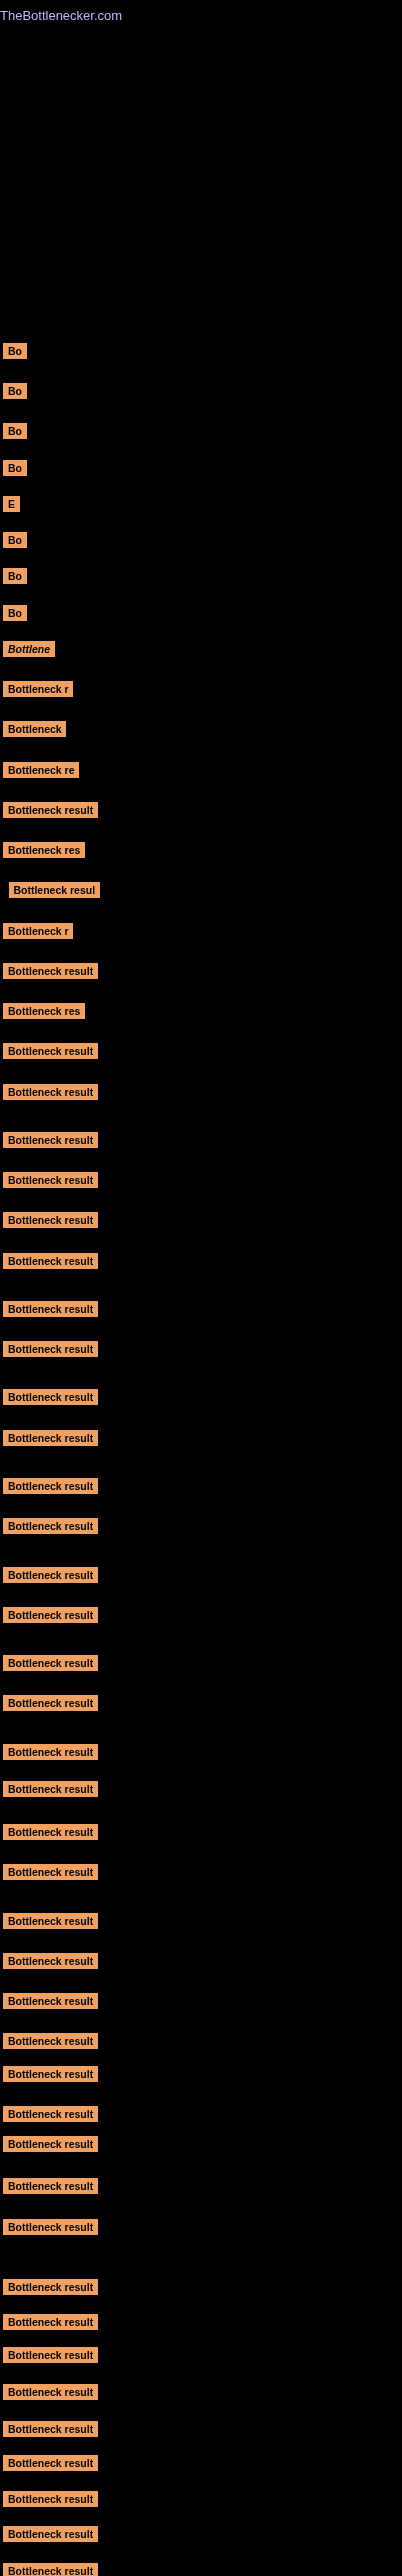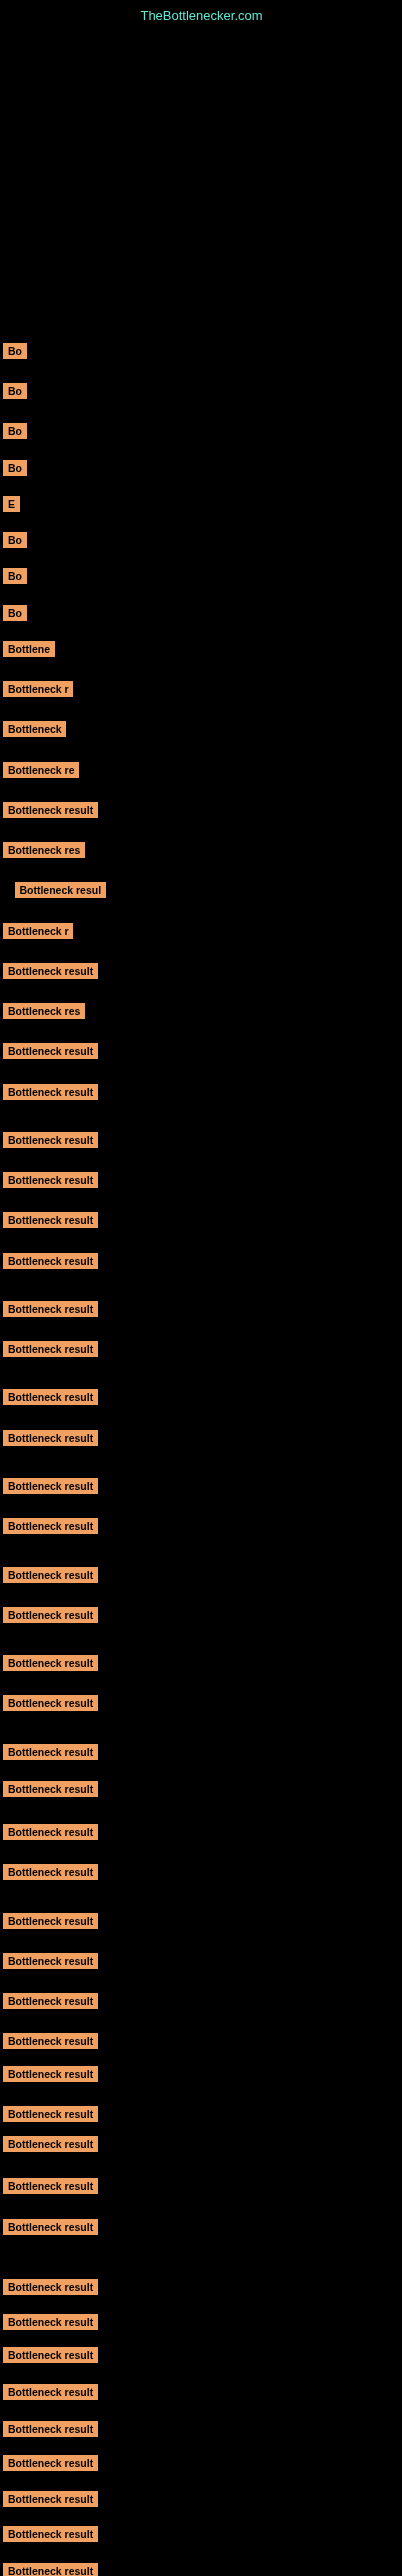--- a/index.html
+++ b/index.html
@@ -6,23 +6,22 @@
     body {
       background-color: #000;
       width: 403px;
       min-height: 2576px;
       font-family: Arial, sans-serif;
       position: relative;
       overflow-x: hidden;
     }
 
     .site-title {
-      color: #5eead4;
+      color: #c4b5fd;
       font-size: 13px;
-      text-align: center;
       padding: 8px 0 4px 0;
     }
 
     .bottleneck-item {
       display: inline-block;
       background-color: #f0a060;
       color: #000;
       font-size: 10.5px;
       font-weight: bold;
       padding: 2.4px 4.8px;
@@ -49,27 +48,27 @@
 
 <div class="items-container" style="height:2576px;">
 <div class="item-wrapper" style="top: 314px; left: 1.6px;"><span class="bottleneck-item" style="max-width: 31px;">Bo</span></div>
     <div class="item-wrapper" style="top: 354px; left: 1.6px;"><span class="bottleneck-item" style="max-width: 31px;">Bo</span></div>
     <div class="item-wrapper" style="top: 394px; left: 1.6px;"><span class="bottleneck-item" style="max-width: 31px;">Bo</span></div>
     <div class="item-wrapper" style="top: 431px; left: 1.6px;"><span class="bottleneck-item" style="max-width: 31px;">Bo</span></div>
     <div class="item-wrapper" style="top: 467px; left: 1.6px;"><span class="bottleneck-item" style="max-width: 21px;">E</span></div>
     <div class="item-wrapper" style="top: 503px; left: 1.6px;"><span class="bottleneck-item" style="max-width: 31px;">Bo</span></div>
     <div class="item-wrapper" style="top: 539px; left: 1.6px;"><span class="bottleneck-item" style="max-width: 31px;">Bo</span></div>
     <div class="item-wrapper" style="top: 576px; left: 1.6px;"><span class="bottleneck-item" style="max-width: 31px;">Bo</span></div>
-    <div class="item-wrapper" style="top: 612px; left: 1.6px;"><span class="bottleneck-item" style="max-width: 58px;">Bottlene</span></div>
+    <div class="item-wrapper" style="top: 612px; left: 1.6px;"><span class="bottleneck-item" style="max-width: 58px; font-style: italic;">Bottlene</span></div>
     <div class="item-wrapper" style="top: 652px; left: 1.6px;"><span class="bottleneck-item" style="max-width: 76px;">Bottleneck r</span></div>
     <div class="item-wrapper" style="top: 692px; left: 1.6px;"><span class="bottleneck-item" style="max-width: 66px;">Bottleneck</span></div>
     <div class="item-wrapper" style="top: 733px; left: 1.6px;"><span class="bottleneck-item" style="max-width: 85px;">Bottleneck re</span></div>
     <div class="item-wrapper" style="top: 773px; left: 1.6px;"><span class="bottleneck-item" style="max-width: 105px;">Bottleneck result</span></div>
     <div class="item-wrapper" style="top: 813px; left: 1.6px;"><span class="bottleneck-item" style="max-width: 95px;">Bottleneck res</span></div>
-    <div class="item-wrapper" style="top: 853px; left: 13px;"><span class="bottleneck-item" style="max-width: 101px;">Bottleneck resul</span></div>
+    <div class="item-wrapper" style="top: 853px; left: 7px;"><span class="bottleneck-item" style="max-width: 101px;">Bottleneck resul</span></div>
     <div class="item-wrapper" style="top: 894px; left: 1.6px;"><span class="bottleneck-item" style="max-width: 76px;">Bottleneck r</span></div>
     <div class="item-wrapper" style="top: 934px; left: 1.6px;"><span class="bottleneck-item" style="max-width: 105px;">Bottleneck result</span></div>
     <div class="item-wrapper" style="top: 974px; left: 1.6px;"><span class="bottleneck-item" style="max-width: 95px;">Bottleneck res</span></div>
     <div class="item-wrapper" style="top: 1014px; left: 1.6px;"><span class="bottleneck-item" style="max-width: 105px;">Bottleneck result</span></div>
     <div class="item-wrapper" style="top: 1055px; left: 1.6px;"><span class="bottleneck-item" style="max-width: 105px;">Bottleneck result</span></div>
     <div class="item-wrapper" style="top: 1103px; left: 1.6px;"><span class="bottleneck-item" style="max-width: 113px;">Bottleneck result</span></div>
     <div class="item-wrapper" style="top: 1143px; left: 1.6px;"><span class="bottleneck-item" style="max-width: 113px;">Bottleneck result</span></div>
     <div class="item-wrapper" style="top: 1183px; left: 1.6px;"><span class="bottleneck-item" style="max-width: 113px;">Bottleneck result</span></div>
     <div class="item-wrapper" style="top: 1224px; left: 1.6px;"><span class="bottleneck-item" style="max-width: 113px;">Bottleneck result</span></div>
     <div class="item-wrapper" style="top: 1272px; left: 1.6px;"><span class="bottleneck-item" style="max-width: 113px;">Bottleneck result</span></div>

